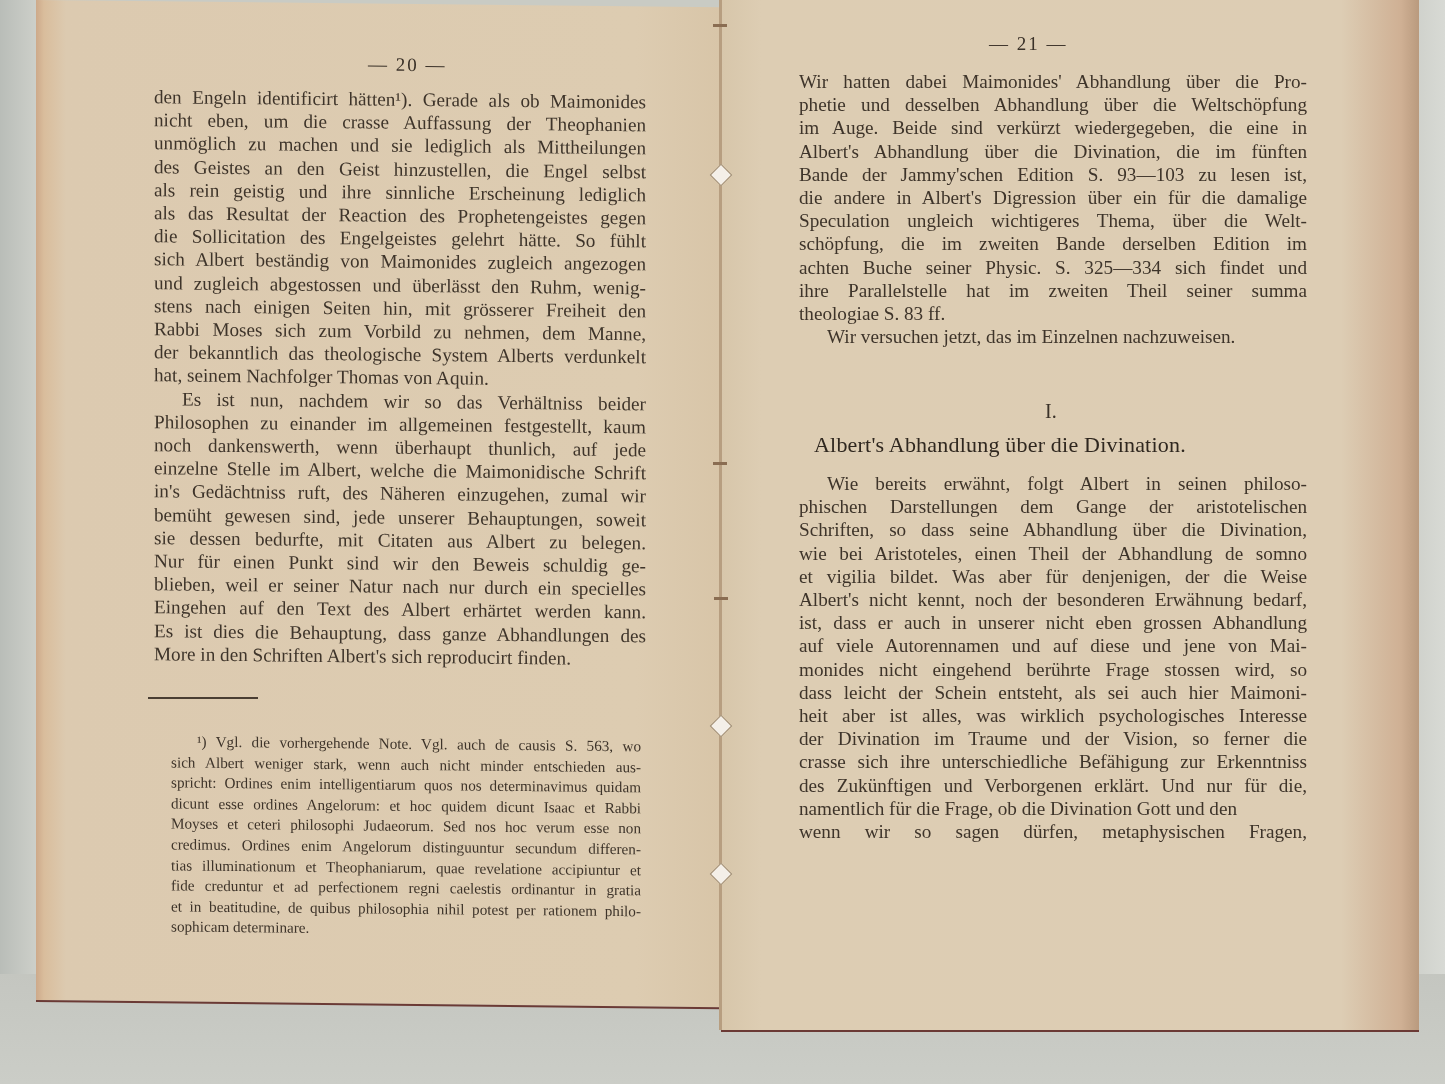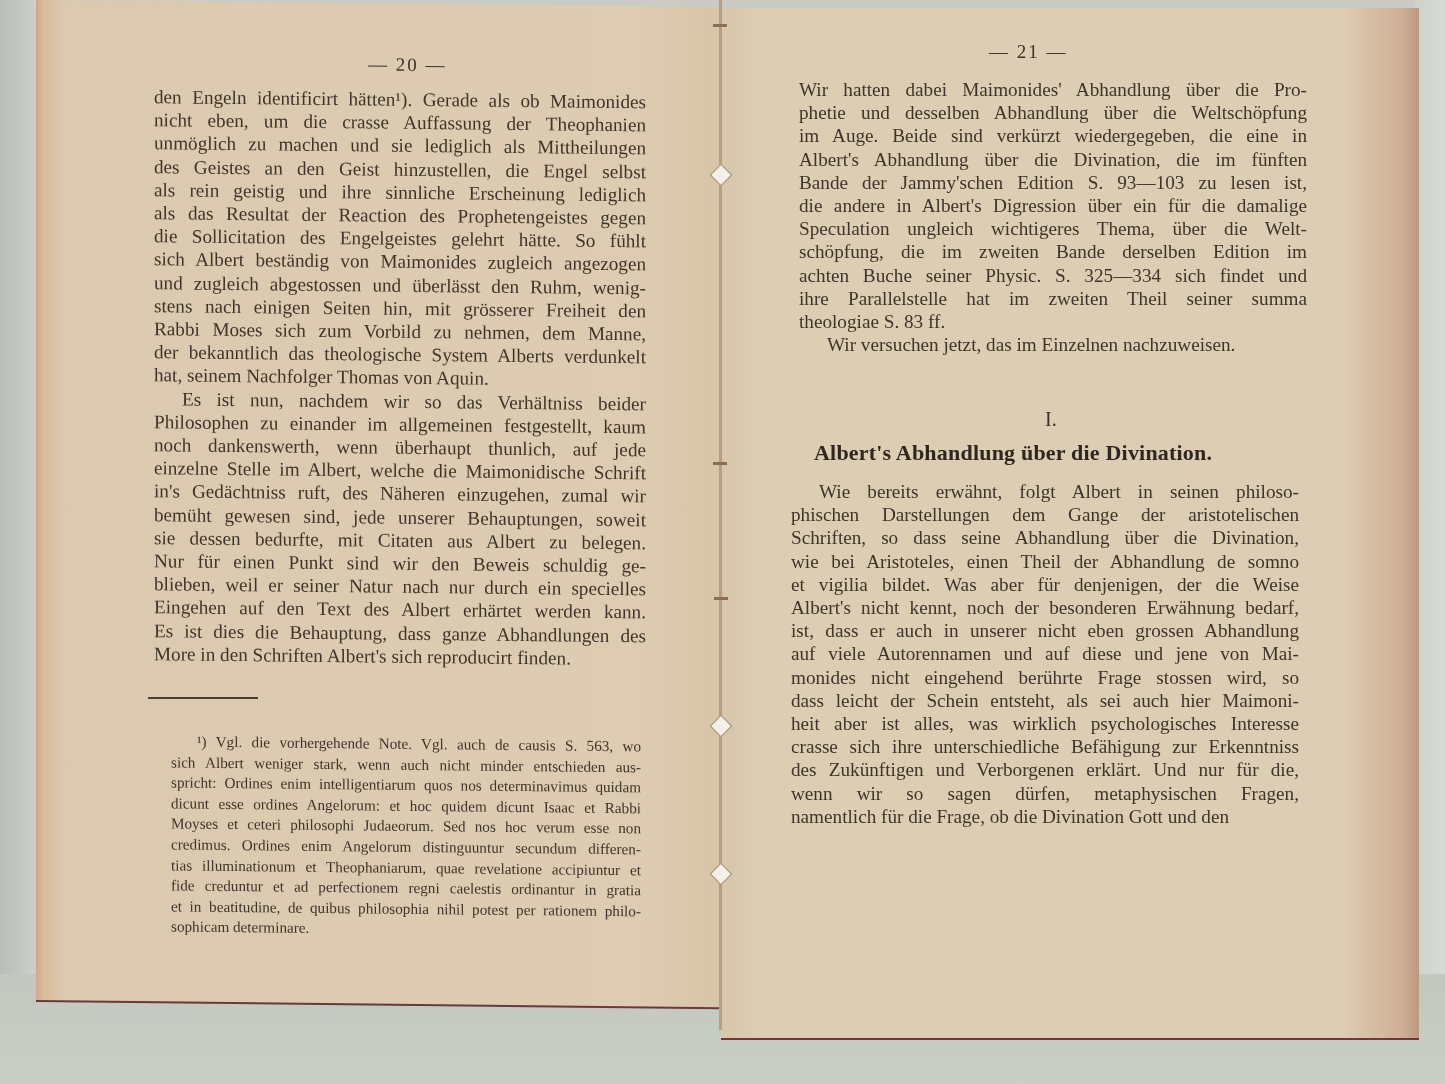--- a/index.html
+++ b/index.html
@@ -33,21 +33,20 @@
         linear-gradient(90deg, #cda98a 0px, #d9bd9c 8px, #dccab0 30px, #ddccb1 600px, #d8c5a8 685px);
       border-bottom: 2px solid #6b3a35;
       transform: skewY(0.6deg);
       transform-origin: left top;
     }
     .page-right {
       left: 721px; top: 0; width: 698px; height: 1030px;
       background:
         linear-gradient(90deg, #d7c6aa 0px, #ddcdb3 40px, #ddcdb4 620px, #cfb094 680px, #b99a7e 698px);
       border-bottom: 2px solid #6b3a35;
-      margin-top: 8px;
     }
     .spine {
       position: absolute; left: 719px; top: 0; width: 3px; height: 1030px;
       background: #b79e80;
     }
     .stitch {
       position: absolute; width: 14px; height: 14px;
       background: #f4efe8;
       transform: rotate(45deg);
       border: 1px solid #9b8669;
@@ -79,21 +78,21 @@
     .footnote-block .line.last { text-align-last: left; }
     .footnote-block .line.indent { padding-left: 26px; }
     .footnote-rule {
       position: absolute; left: 148px; top: 697px; width: 110px; height: 1.5px;
       background: #4a3e33;
     }
     .section-number {
       position: absolute; font-size: 20px; color: #3a3128;
     }
     .section-title {
-      position: absolute; font-size: 22px; font-weight: bold; color: #2f271f;
+      position: absolute; font-size: 22px; font-weight: normal; color: #2f271f;
       letter-spacing: 0.2px;
     }
   </style>
 </head>
 <body>
 
 <div class="scene">
   <div class="backdrop-left"></div>
   <div class="backdrop-right"></div>
   <div class="backdrop-bottom"></div>
@@ -158,36 +157,37 @@
         <span class="line">schöpfung, die im zweiten Bande derselben Edition im</span>
         <span class="line">achten Buche seiner Physic. S. 325—334 sich findet und</span>
         <span class="line">ihre Parallelstelle hat im zweiten Theil seiner summa</span>
         <span class="line last">theologiae S. 83 ff.</span>
         <span class="line indent last">Wir versuchen jetzt, das im Einzelnen nachzuweisen.</span>
       </div>
 
     <div class="section-number" style="left:324px; top:400px;">I.</div>
     <div class="section-title" style="left:93px; top:432px;">Albert's Abhandlung über die Divination.</div>
 
-    <div class="text-block" id="right-section" style="left:70px; top:472px; width:508px;">
+    <div class="text-block" id="right-section" style="left:78px; top:472px; width:508px;">
         <span class="line indent">Wie bereits erwähnt, folgt Albert in seinen philoso-</span>
         <span class="line">phischen Darstellungen dem Gange der aristotelischen</span>
         <span class="line">Schriften, so dass seine Abhandlung über die Divination,</span>
         <span class="line">wie bei Aristoteles, einen Theil der Abhandlung de somno</span>
         <span class="line">et vigilia bildet.  Was aber für denjenigen, der die Weise</span>
         <span class="line">Albert's nicht kennt, noch der besonderen Erwähnung bedarf,</span>
         <span class="line">ist, dass er auch in unserer nicht eben grossen Abhandlung</span>
         <span class="line">auf viele Autorennamen und auf diese und jene von Mai-</span>
         <span class="line">monides nicht eingehend berührte Frage stossen wird, so</span>
         <span class="line">dass leicht der Schein entsteht, als sei auch hier Maimoni-</span>
         <span class="line">heit aber ist alles, was wirklich psychologisches Interesse</span>
+        <span class="line">der Divination im Traume und der Vision, so ferner die</span>
         <span class="line">crasse sich ihre unterschiedliche Befähigung zur Erkenntniss</span>
         <span class="line">des Zukünftigen und Verborgenen erklärt.  Und nur für die,</span>
+        <span class="line last">namentlich für die Frage, ob die Divination Gott und den</span>
         <span class="line">wenn wir so sagen dürfen, metaphysischen Fragen,</span>
-        <span class="line last">namentlich für die Frage, ob die Divination Gott und den</span>
       </div>
   </div>
 
   <div class="spine"></div>
   <div class="tick" style="left:713px; top:24px;"></div>
   <div class="tick" style="left:713px; top:462px;"></div>
   <div class="tick" style="left:714px; top:597px;"></div>
   <div class="stitch" style="left:713px; top:167px;"></div>
   <div class="stitch" style="left:713px; top:718px;"></div>
   <div class="stitch" style="left:713px; top:866px;"></div>

